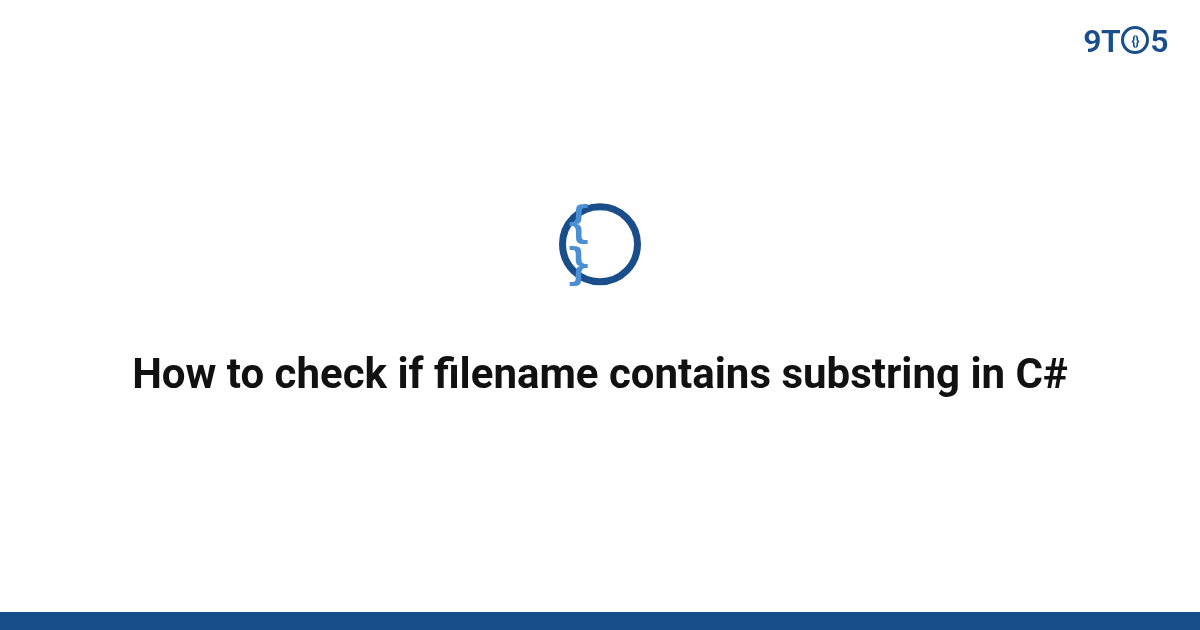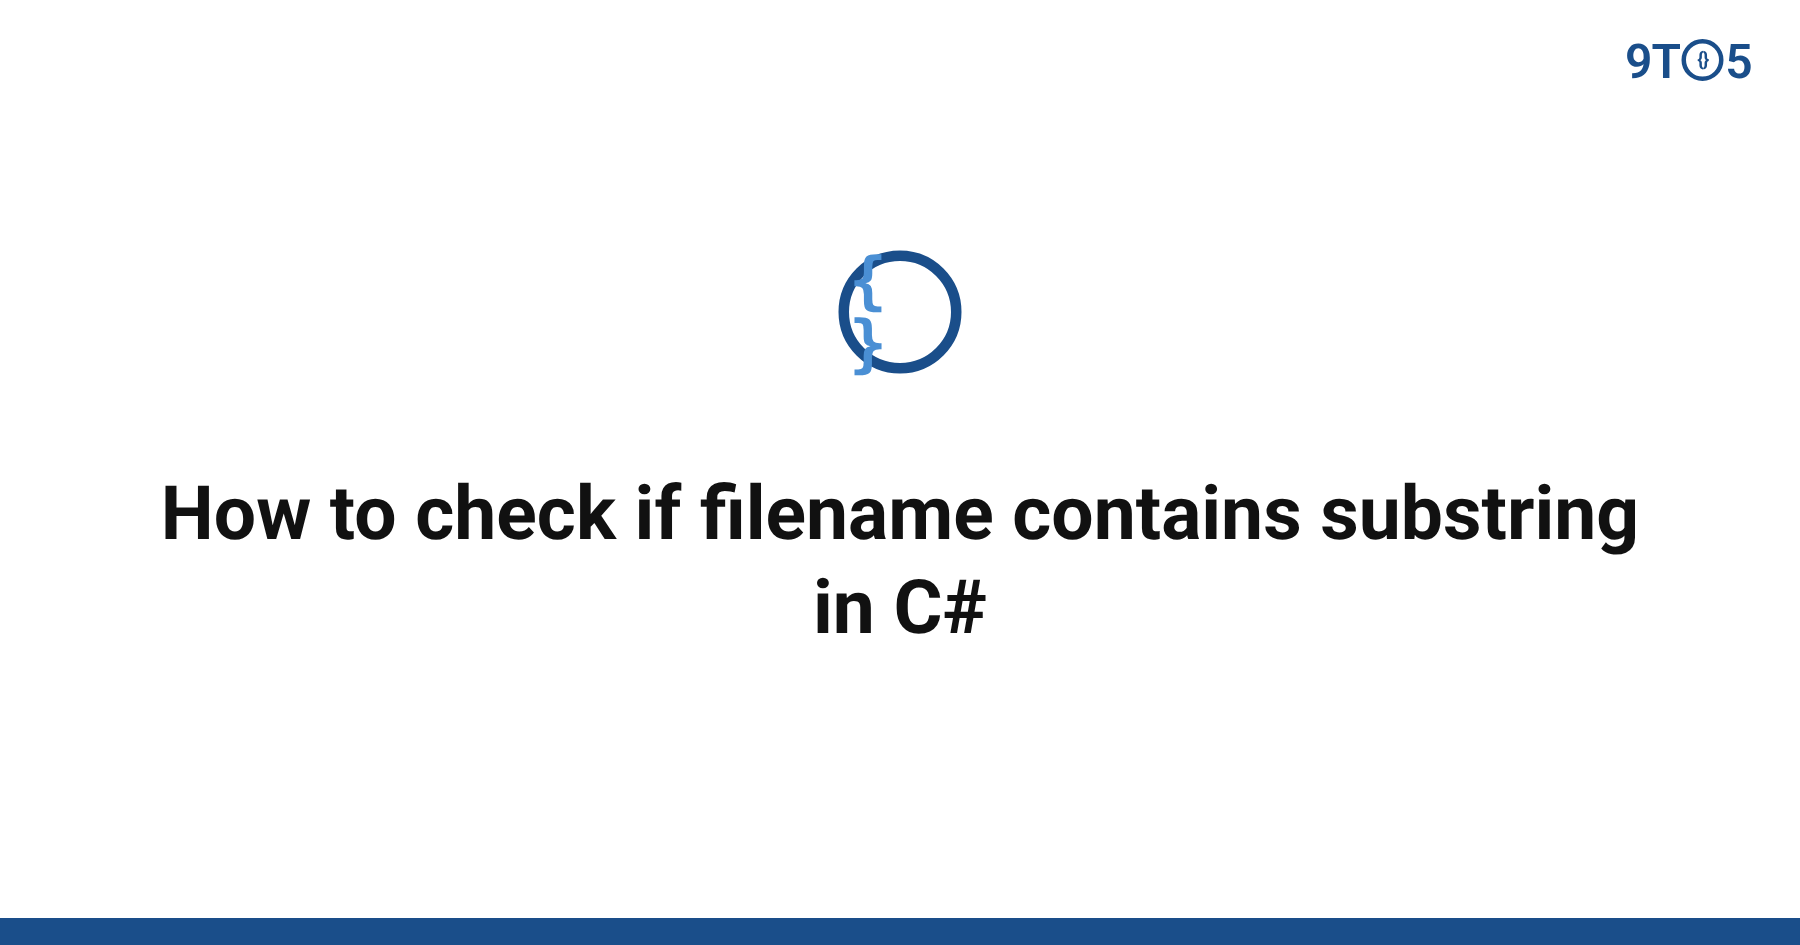--- a/index.html
+++ b/index.html
@@ -79,21 +79,21 @@
     }
     .icon-braces {
       font-size: 42px;
       font-weight: 700;
       color: #4a8fd4;
       letter-spacing: 2px;
       line-height: 1;
       font-family: "Consolas", "Monaco", monospace;
     }
     .title {
-      font-size: 50px;
+      font-size: 42px;
       font-weight: 700;
       color: #111111;
       text-align: center;
       line-height: 1.25;
       max-width: 1000px;
       margin-top: 15px;
     }
     .footer-bar {
       position: absolute;
       bottom: 0;

